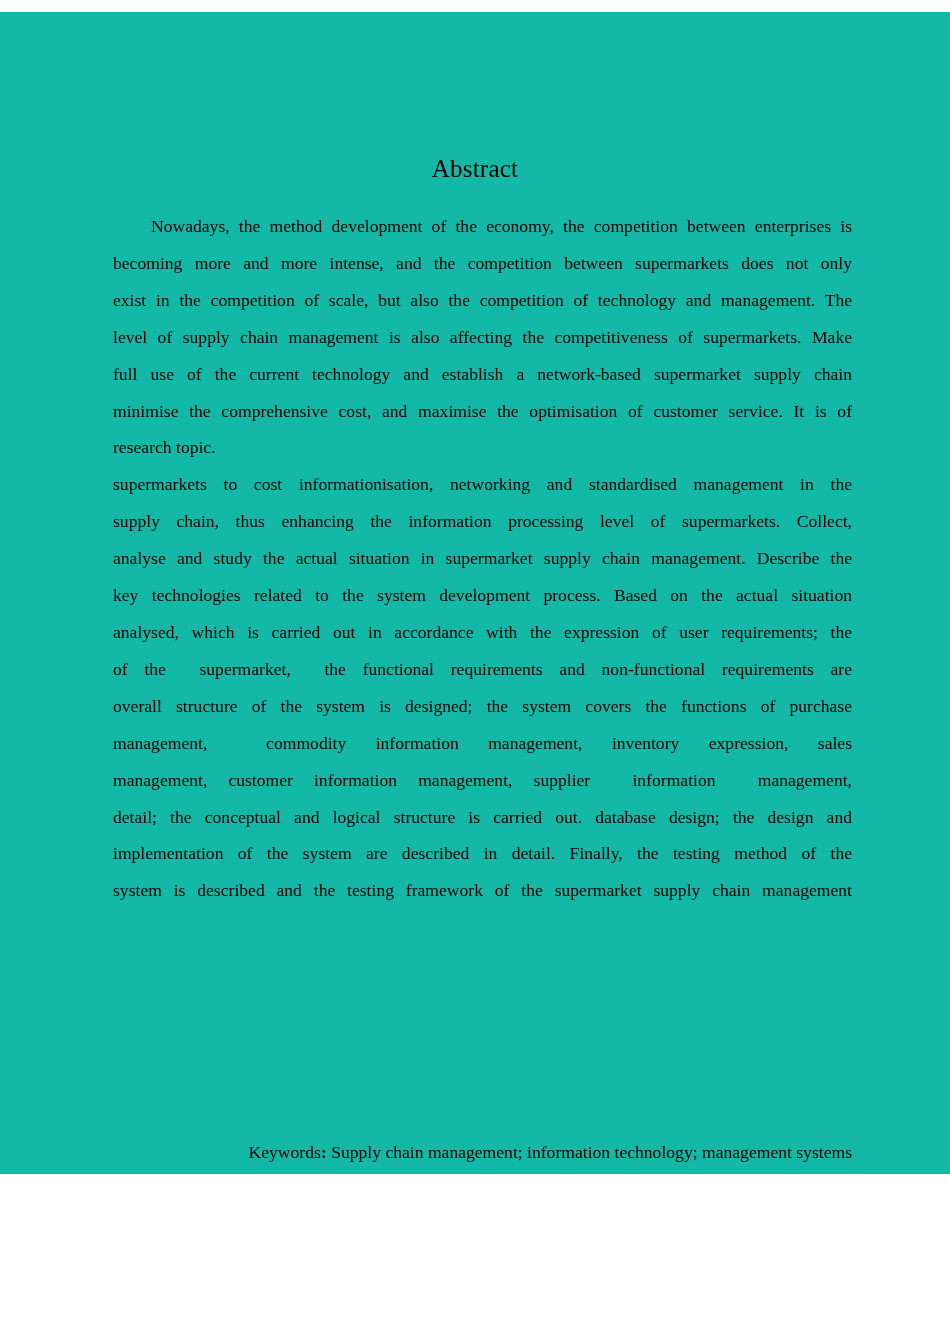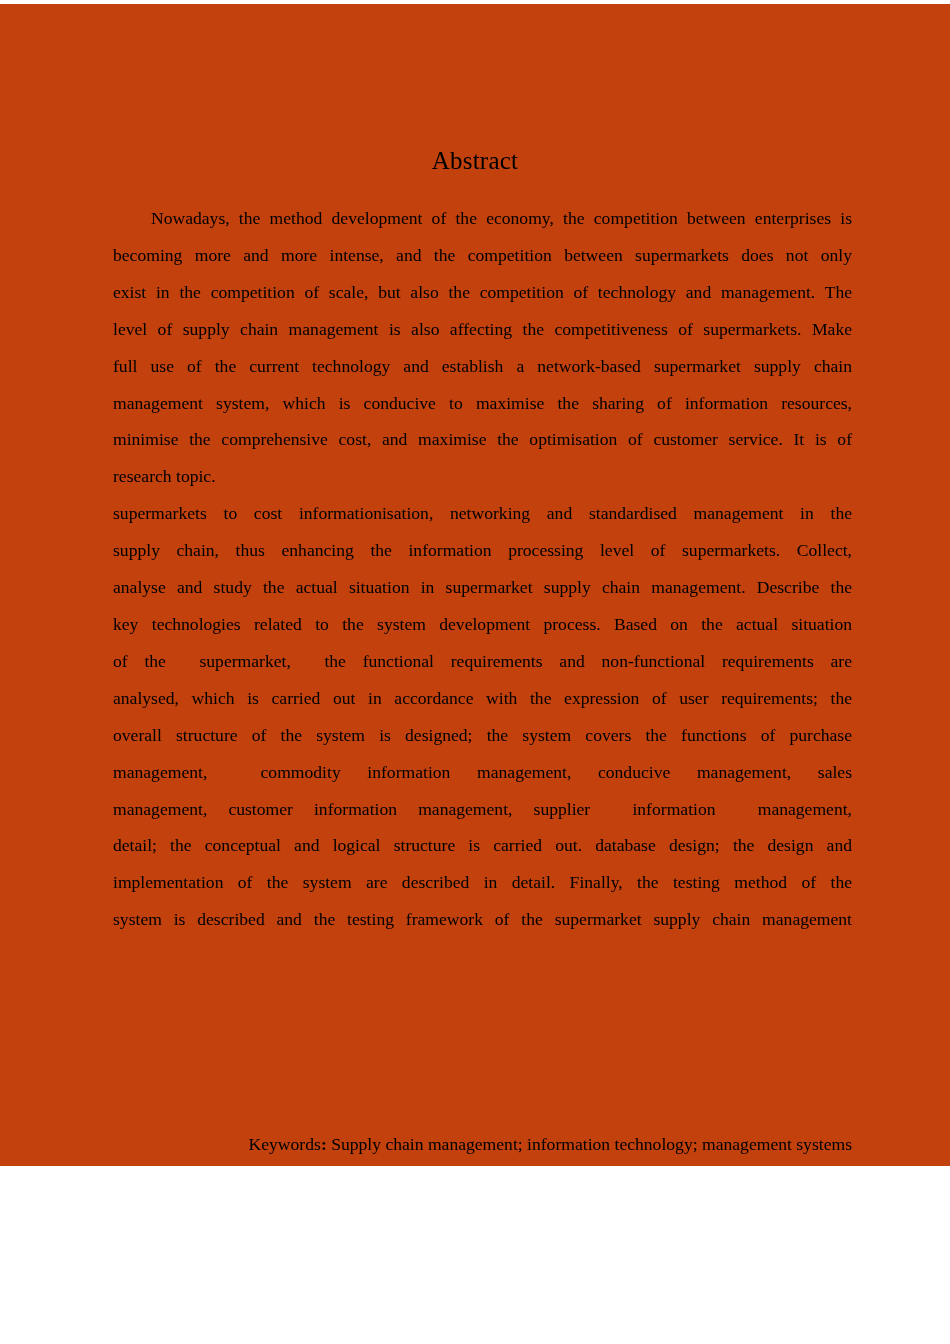--- a/index.html
+++ b/index.html
@@ -10,23 +10,23 @@
   }
   body {
     font-family: "Liberation Serif", "DejaVu Serif", serif;
     color: #000000;
     -webkit-font-smoothing: antialiased;
   }
   .page {
     position: relative;
     width: 950px;
     height: 1162px;
-    background: #c2410c;
+    background: #14b8a6;
     overflow: hidden;
-    margin: 4px auto;
+    margin: 12px auto;
   }
   .doc-title {
     position: absolute;
     left: 0;
     top: 124px;
     width: 950px;
     text-align: center;
     font-size: 25px;
     line-height: 32px;
     font-weight: normal;
@@ -91,33 +91,32 @@
 
   <h1 class="doc-title">Abstract</h1>
 
   <div class="body-block">
     <p class="para">
         <span class="ln indent">Nowadays, the method development of the economy, the competition between enterprises is</span>
         <span class="ln">becoming more and more intense, and the competition between supermarkets does not only</span>
         <span class="ln">exist in the competition of scale, but also the competition of technology and management. The</span>
         <span class="ln">level of supply chain management is also affecting the competitiveness of supermarkets. Make</span>
         <span class="ln">full use of the current technology and establish a network-based supermarket supply chain</span>
-        <span class="ln">management system, which is conducive to maximise the sharing of information resources,</span>
         <span class="ln">minimise the comprehensive cost, and maximise the optimisation of customer service. It is of</span>
         <span class="ln last">research topic.</span>
       </p>
     <p class="para">
         <span class="ln">supermarkets to cost informationisation, networking and standardised management in the</span>
         <span class="ln">supply chain, thus enhancing the information processing level of supermarkets. Collect,</span>
         <span class="ln">analyse and study the actual situation in supermarket supply chain management. Describe the</span>
         <span class="ln">key technologies related to the system development process. Based on the actual situation</span>
+        <span class="ln">analysed, which is carried out in accordance with the expression of user requirements; the</span>
         <span class="ln">of the  supermarket,  the functional requirements and non-functional requirements are</span>
-        <span class="ln">analysed, which is carried out in accordance with the expression of user requirements; the</span>
         <span class="ln">overall structure of the system is designed; the system covers the functions of purchase</span>
-        <span class="ln">management,  commodity information management, conducive management, sales</span>
+        <span class="ln">management,  commodity information management, inventory expression, sales</span>
         <span class="ln">management, customer information management, supplier  information  management,</span>
         <span class="ln">detail; the conceptual and logical structure is carried out. database design; the design and</span>
         <span class="ln">implementation of the system are described in detail. Finally, the testing method of the</span>
         <span class="ln">system is described and the testing framework of the supermarket supply chain management</span>
       </p>
   </div>
 
   <div class="keywords"><span class="kw-label">Keywords</span><span class="kw-colon">:</span><span class="kw-value"> Supply chain management; information technology; management systems</span></div>
 
   <div class="page-number">II</div>

